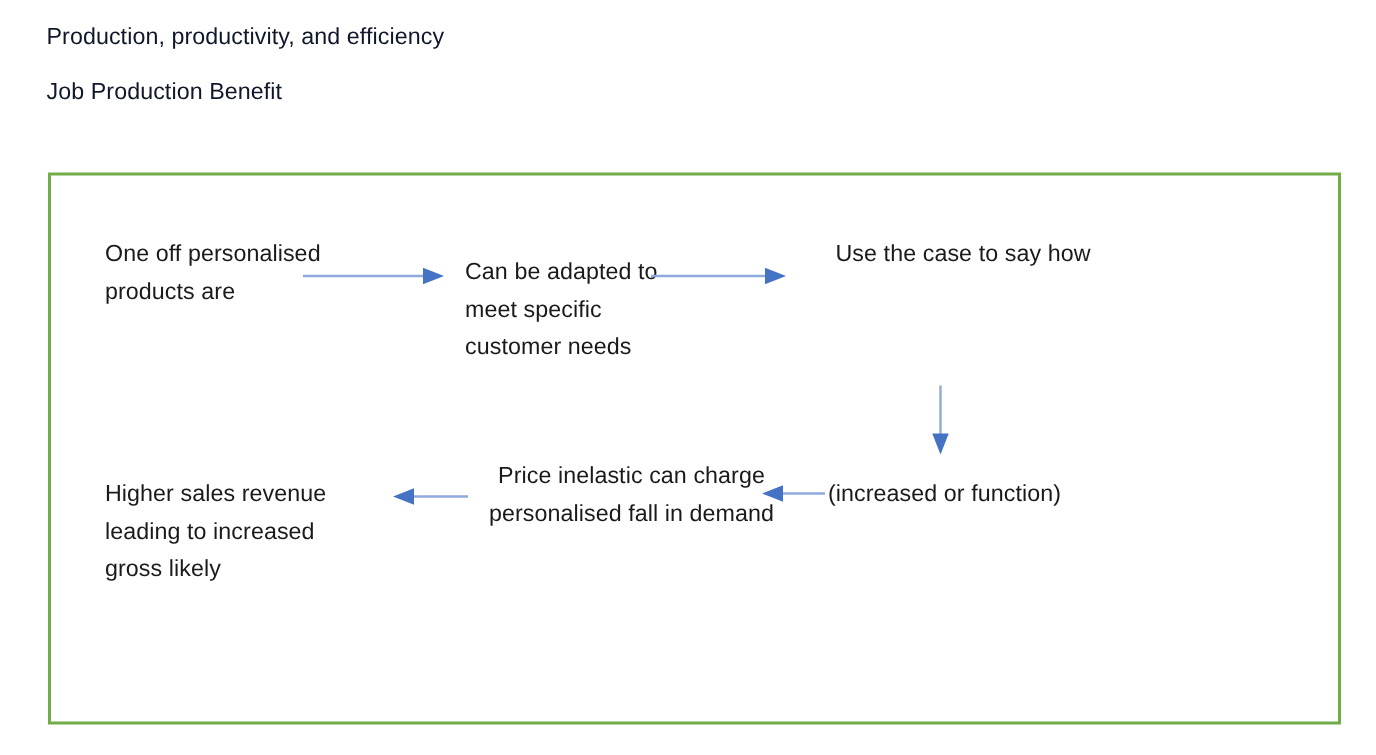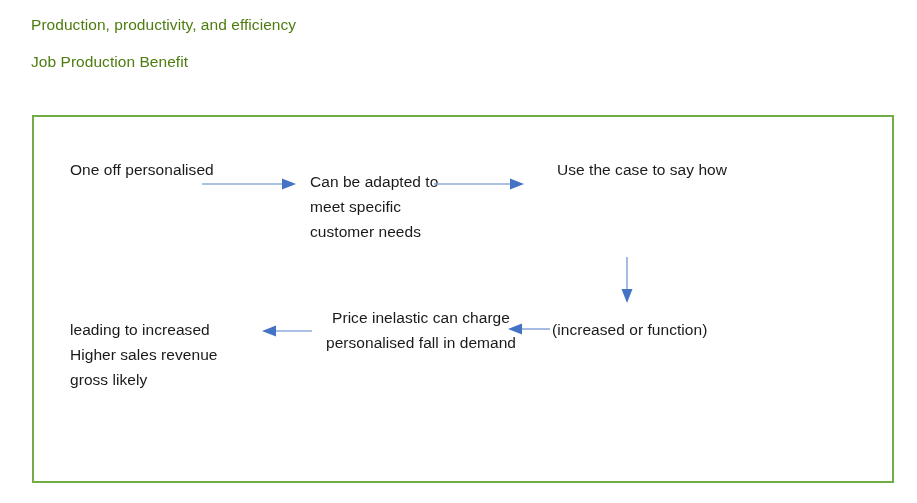--- a/index.html
+++ b/index.html
@@ -17,21 +17,21 @@
     color: #1a1a1a;
     -webkit-font-smoothing: antialiased;
   }
 
   
   .doc-heading {
     position: absolute;
     left: 31px;
     font-size: 15.5px;
     line-height: 20px;
-    color: #4d7c0f;
+    color: #0f172a;
     white-space: nowrap;
     letter-spacing: 0.05px;
   }
   #heading-primary { top: 15px; }
   #heading-secondary { top: 52px; }
 
   
   #diagram-frame {
     position: absolute;
     left: 32px;
@@ -79,20 +79,21 @@
 <body>
 
 <div id="heading-primary" class="doc-heading">Production, productivity, and efficiency</div>
 
 <div id="heading-secondary" class="doc-heading">Job Production Benefit</div>
 
 <div id="diagram-frame">
 
   <div class="node" id="node-one-off">
     <span class="line">One off personalised</span>
+    <span class="line">products are</span>
   </div>
 
   <div class="node" id="node-adapted">
     <span class="line">Can be adapted to</span>
     <span class="line">meet specific</span>
     <span class="line">customer needs</span>
   </div>
 
   <div class="node" id="node-use-case">
     <span class="line">Use the case to say how</span>
@@ -101,22 +102,22 @@
   <div class="node" id="node-differentiated">
     <span class="line">(increased or function)</span>
   </div>
 
   <div class="node" id="node-price-inelastic">
     <span class="line">Price inelastic can charge</span>
     <span class="line">personalised fall in demand</span>
   </div>
 
   <div class="node" id="node-higher-sales">
+    <span class="line">Higher sales revenue</span>
     <span class="line">leading to increased</span>
-    <span class="line">Higher sales revenue</span>
     <span class="line">gross likely</span>
   </div>
 
   <svg class="arrow" id="arrow-one-off-to-adapted" width="96" height="14" viewBox="0 0 96 14">
     <line x1="0" y1="7" x2="82" y2="7" stroke="#8faadc" stroke-width="1.6"></line>
     <polygon points="80,1.5 94,7 80,12.5" fill="#4472c4"></polygon>
   </svg>
 
   <svg class="arrow" id="arrow-adapted-to-use-case" width="92" height="14" viewBox="0 0 92 14">
     <line x1="0" y1="7" x2="78" y2="7" stroke="#8faadc" stroke-width="1.6"></line>

